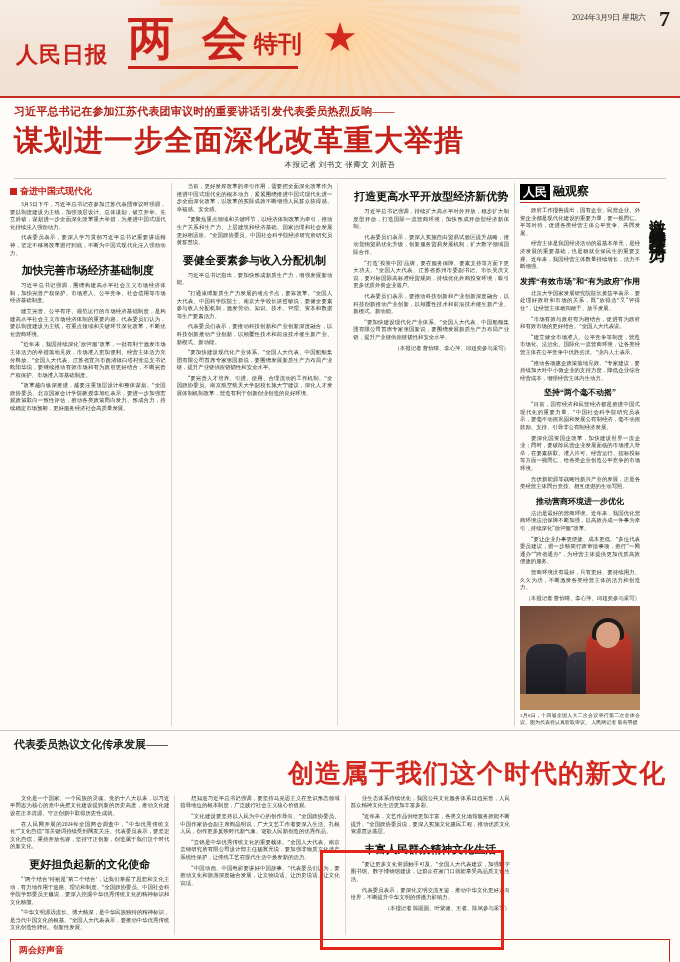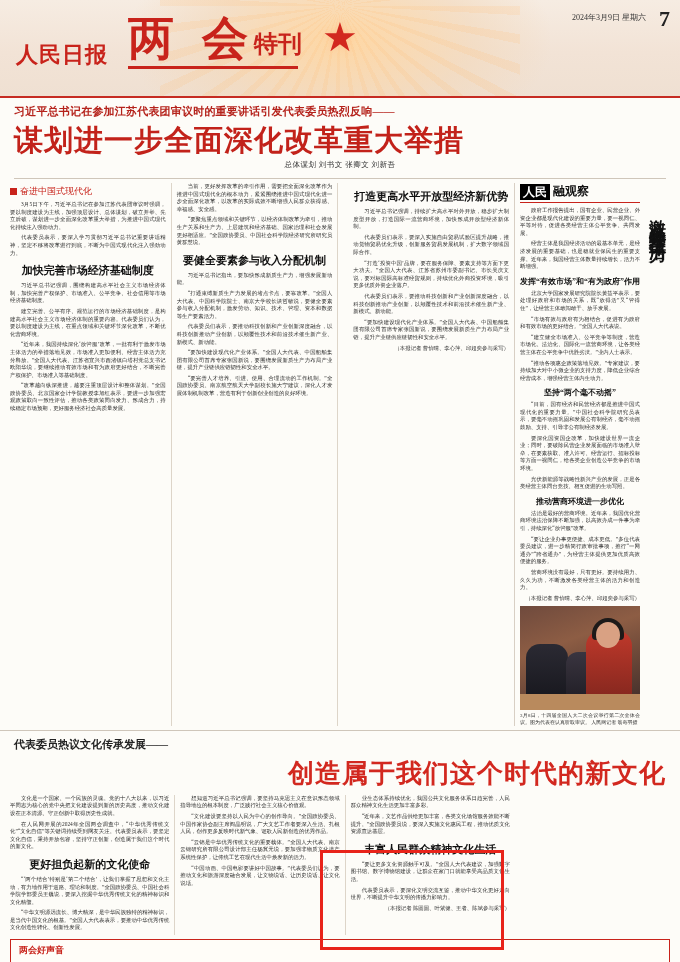--- a/index.html
+++ b/index.html
@@ -176,21 +176,21 @@
   }
   .sec-head .marker {
     width: 7px;
     height: 7px;
     background: #c8231b;
     display: inline-block;
     flex: none;
   }
   .sec-head .txt {
     font-size: 9px;
-    font-weight: normal;
+    font-weight: bold;
     color: #c8231b;
   }
   .subhead {
     text-align: center;
     font-size: 11px;
     font-weight: bold;
     color: #111;
     margin: 6px 0 4px 0;
     line-height: 15px;
   }
@@ -365,21 +365,21 @@
       <span class="sub">特刊</span>
     </div>
     <div class="underline-red"></div>
     <div class="issue-date">2024年3月9日 星期六</div>
     <div class="page-num">7</div>
   </div>
 
   <div class="lead">
     <div class="shoulder">习近平总书记在参加江苏代表团审议时的重要讲话引发代表委员热烈反响——</div>
     <div class="main-headline">谋划进一步全面深化改革重大举措</div>
-    <div class="byline">总体谋划  刘书文  张卿文  刘新吾</div>
+    <div class="byline">本报记者  刘书文  张卿文  刘新吾</div>
   </div>
   <div class="hr-thin"></div>
 
   <div class="body-area">
 
     <div class="col">
       <div class="sec-head">
         <span class="marker"></span>
         <span class="txt">奋进中国式现代化</span>
       </div>

